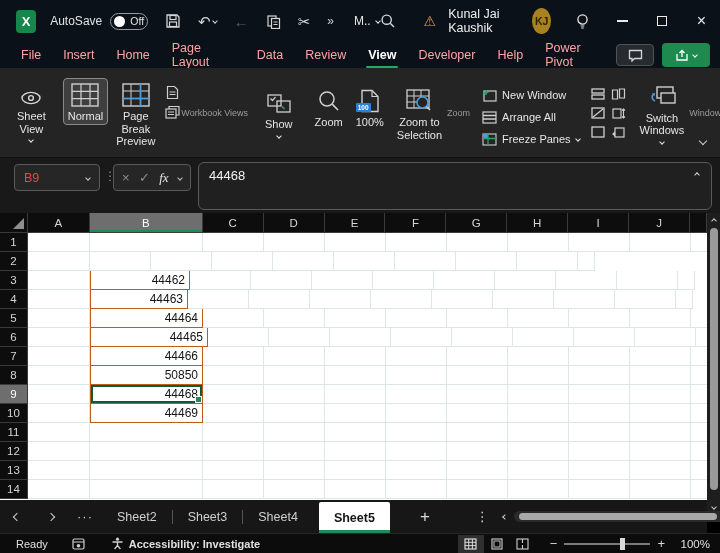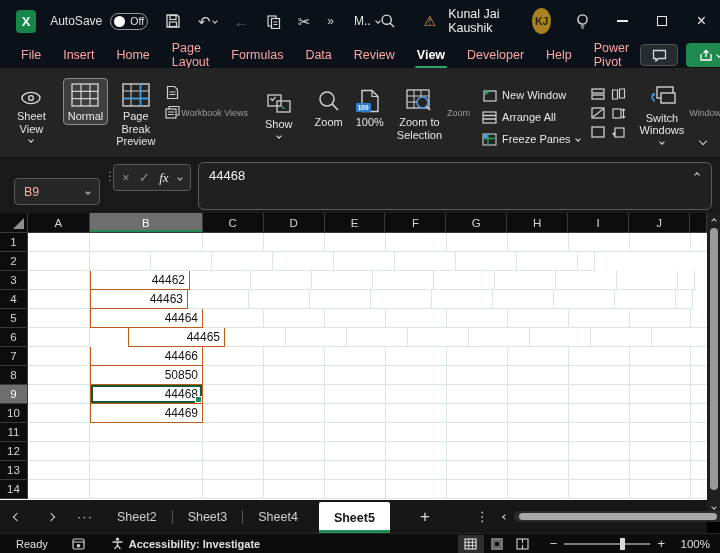--- a/index.html
+++ b/index.html
@@ -74,23 +74,23 @@
   .smallrow{display:flex;align-items:center;gap:5px;height:19px;font-size:11px;color:#e6e6e6;white-space:nowrap}
   .smallcol{display:flex;flex-direction:column;gap:4px;padding-top:7px}
   .icbtn{display:grid;place-items:center;width:18px;height:15px}
   .badge100{position:absolute;left:-4px;bottom:1px;background:#2D7DD2;color:#fff;font-size:6.5px;
             font-weight:700;padding:0 2px;border-radius:1px;line-height:9px}
   .relicon{position:relative}
   .collapse-chev{position:absolute;right:14px;bottom:9px;color:#cfcfcf}
 
   
   .fbar{position:absolute;top:158px;left:0;right:0;height:55px;background:#191919}
-  .namebox{position:absolute;left:14px;top:20px;width:86px;height:27px;background:#262626;
+  .namebox{position:absolute;left:14px;top:6px;width:86px;height:27px;background:#262626;
            border:1px solid #5a5a5a;border-radius:4px;display:flex;align-items:center;
-           padding:4px 9px;color:#fca5a5;font-size:12.5px}
+           padding:4px 9px;color:#ef4444;font-size:12.5px}
   .namebox .cv{margin-left:auto;color:#cfcfcf}
   .fdots{position:absolute;left:104px;top:11px;color:#8f8f8f;font-size:12px}
   .fxbox{position:absolute;left:113px;top:6px;width:78px;height:27px;background:#262626;
          border:1px solid #5a5a5a;border-radius:4px;display:flex;align-items:center;
          justify-content:space-between;padding:0 8px;font-size:13px}
   .fxbox .x, .fxbox .ck{color:#8f8f8f}
   .fxbox .fx{font-family:"Liberation Serif",serif;font-style:italic;color:#e8e8e8}
   .fxbox .cv{color:#bdbdbd}
   .finput{position:absolute;left:198px;top:4px;right:8px;height:48px;background:#202020;
           border:1px solid #5a5a5a;border-radius:6px;color:#f2f2f2;font-size:13px;padding:5px 10px}
@@ -228,21 +228,20 @@
       </div>
   </div>
 </div>
 
 <div class="tabsrow">
   <div class="tabs-left">
       <div class="tab">File</div>
       <div class="tab">Insert</div>
       <div class="tab">Home</div>
       <div class="tab">Page Layout</div>
-      <div class="tab">Formulas</div>
       <div class="tab">Data</div>
       <div class="tab">Review</div>
       <div class="tab active">View</div>
       <div class="tab">Developer</div>
       <div class="tab">Help</div>
       <div class="tab">Power Pivot</div>
     </div>
   <div class="tabs-right">
     <div class="comment-btn">
       <svg width="15" height="13" viewBox="0 0 15 13">
@@ -569,21 +568,21 @@
         <div class="cell" style="width: 61px;"></div>
         <div class="cell" style="width: 61px;"></div>
         <div class="cell" style="width: 61px;"></div>
         <div class="cell" style="width: 61px;"></div>
         <div class="cell" style="width: 61px;"></div>
         <div class="cell" style="width: 17px;"></div>
       </div>
       <div class="grow">
         <div class="rowh">6</div>
         <div class="cell" style="width: 62px;"></div>
-        <div class="cell orange" style="width: 97px; margin-left: 38px;">44465</div>
+        <div class="cell orange" style="width: 118px;">44465</div>
         <div class="cell" style="width: 61px;"></div>
         <div class="cell" style="width: 61px;"></div>
         <div class="cell" style="width: 61px;"></div>
         <div class="cell" style="width: 61px;"></div>
         <div class="cell" style="width: 61px;"></div>
         <div class="cell" style="width: 61px;"></div>
         <div class="cell" style="width: 61px;"></div>
         <div class="cell" style="width: 61px;"></div>
         <div class="cell" style="width: 17px;"></div>
       </div>

